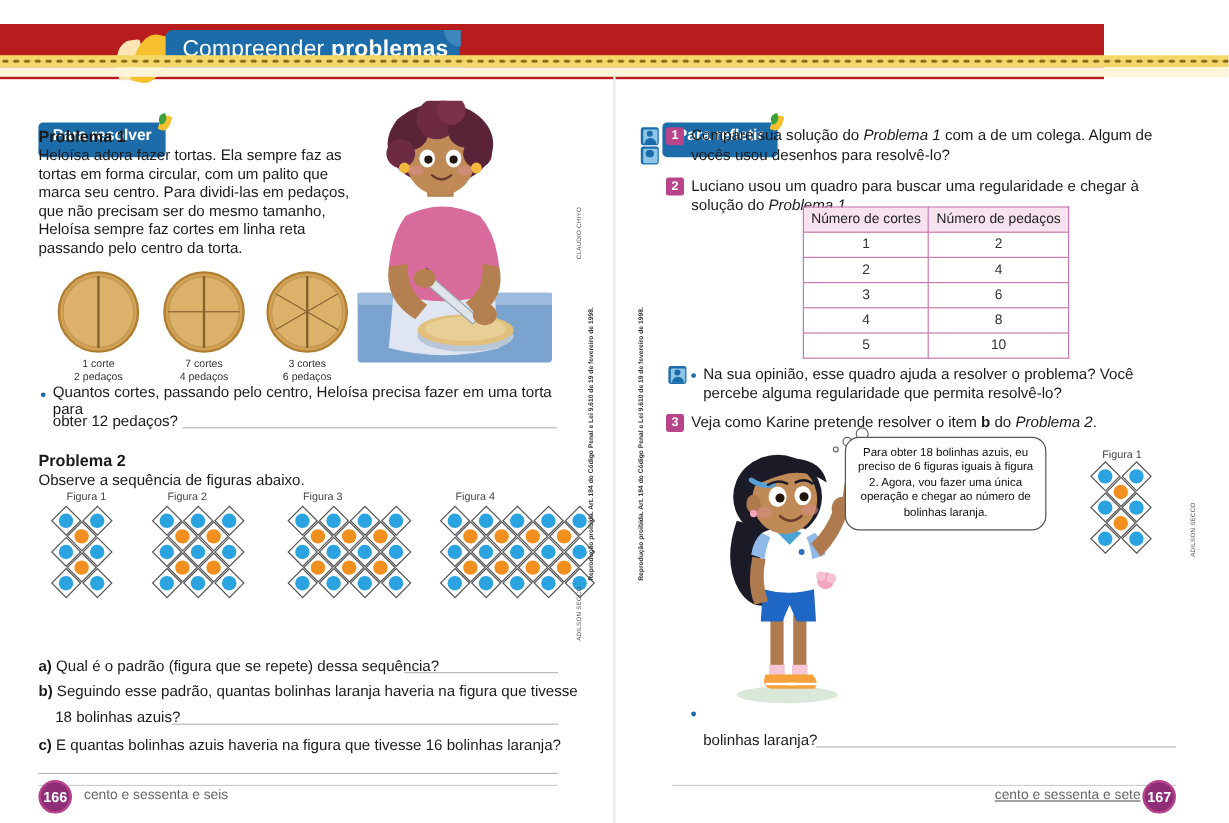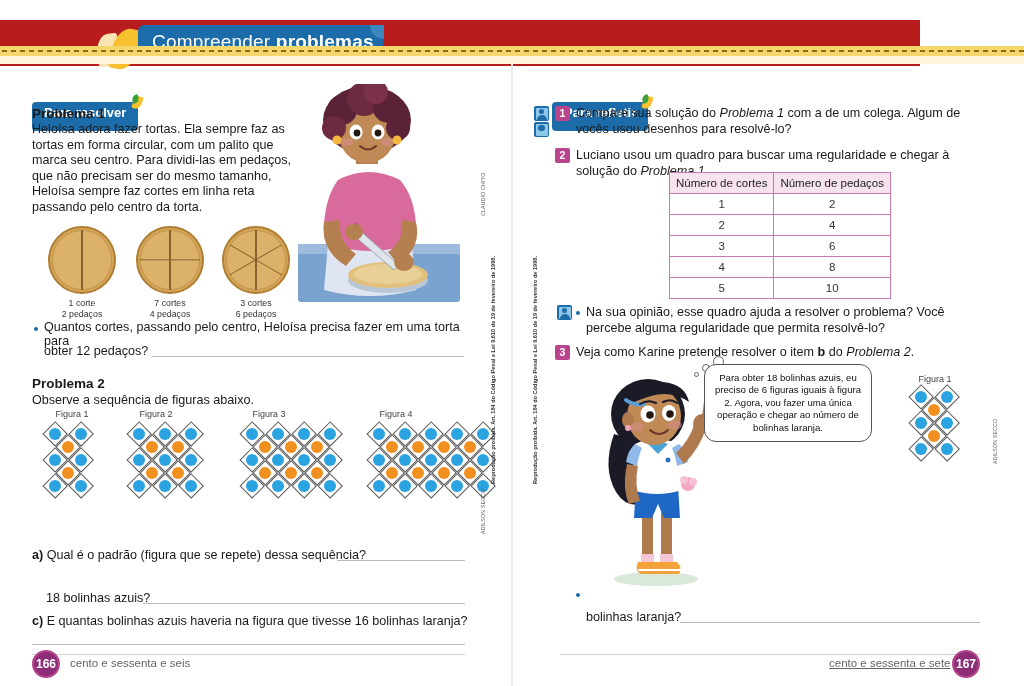--- a/index.html
+++ b/index.html
@@ -444,20 +444,24 @@
 
     <div class="credit" style="left:480px; top:470px;">ADILSON SECCO</div>
     <div class="repro" style="left:490px; top:420px;">Reprodução proibida. Art. 184 do Código Penal e Lei 9.610 de 19 de fevereiro de 1998.</div>
 
     <div class="qrow" style="left:32px; top:483px;">
       <span class="qlab">a)</span>
       <span>Qual é o padrão (figura que se repete) dessa sequência?</span>
     </div>
     <div class="ruleline" style="left:337px; top:496px; width:128px;"></div>
 
+    <div class="qrow" style="left:32px; top:504px;">
+      <span class="qlab">b)</span>
+      <span>Seguindo esse padrão, quantas bolinhas laranja haveria na figura que tivesse</span>
+    </div>
     <div class="qrow" style="left:46px; top:526px;">18 bolinhas azuis?</div>
     <div class="ruleline" style="left:143px; top:539px; width:322px;"></div>
 
     <div class="qrow" style="left:32px; top:549px;">
       <span class="qlab">c)</span>
       <span>E quantas bolinhas azuis haveria na figura que tivesse 16 bolinhas laranja?</span>
     </div>
     <div class="ruleline" style="left:32px; top:580px; width:433px;"></div>
 
     <div class="footbar" style="left:32px; top:590px; width:433px;"></div>

